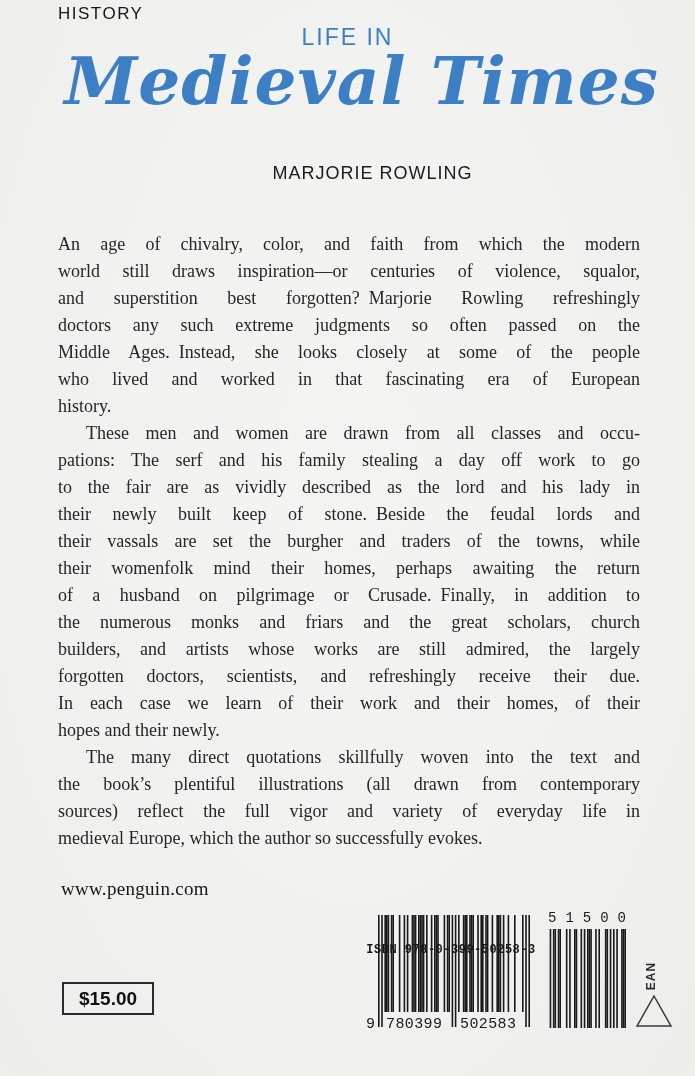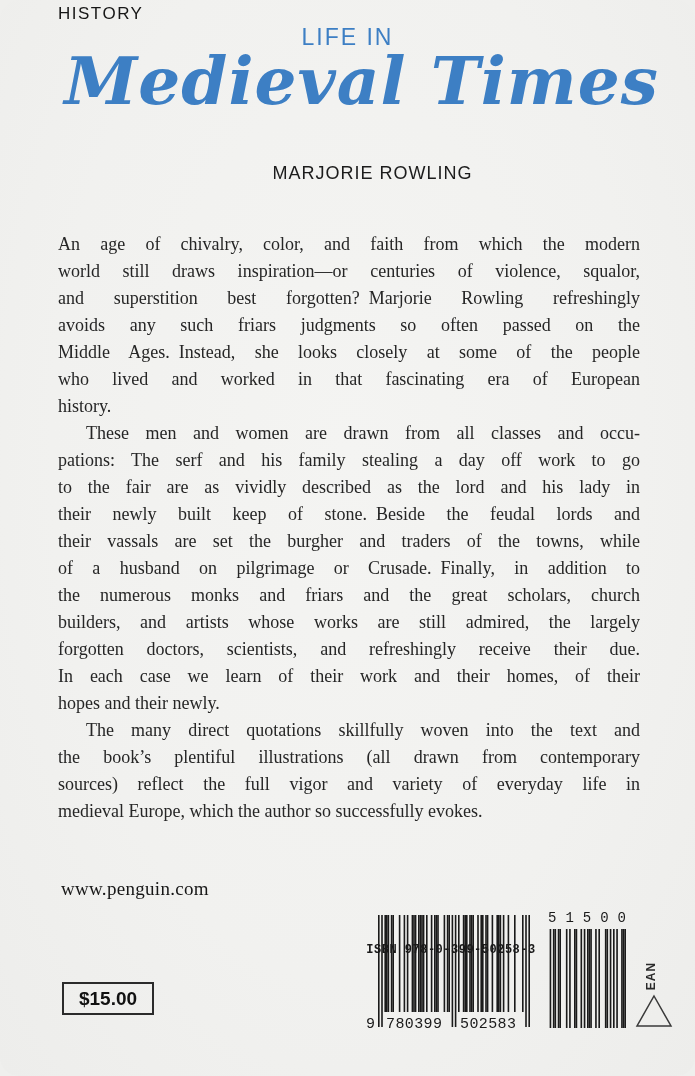--- a/index.html
+++ b/index.html
@@ -58,31 +58,32 @@
   <div class="abs category">HISTORY</div>
   <div class="abs series">LIFE IN</div>
   <div class="abs book-title">Medieval Times</div>
   <div class="abs author">MARJORIE ROWLING</div>
 
   <div class="abs body-copy">
       <div class="para">
         <div class="line">An age of chivalry, color, and faith from which the modern</div>
         <div class="line">world still draws inspiration—or centuries of violence, squalor,</div>
         <div class="line">and superstition best forgotten? Marjorie Rowling refreshingly</div>
-        <div class="line">avoids any such friars judgments so often passed on the</div>
+        <div class="line">doctors any such extreme judgments so often passed on the</div>
         <div class="line">Middle Ages. Instead, she looks closely at some of the people</div>
         <div class="line">who lived and worked in that fascinating era of European</div>
         <div class="line last">history.</div>
       </div>
       <div class="para">
         <div class="line indent">These men and women are drawn from all classes and occu-</div>
         <div class="line">pations: The serf and his family stealing a day off work to go</div>
         <div class="line">to the fair are as vividly described as the lord and his lady in</div>
         <div class="line">their newly built keep of stone. Beside the feudal lords and</div>
         <div class="line">their vassals are set the burgher and traders of the towns, while</div>
+        <div class="line">their womenfolk mind their homes, perhaps awaiting the return</div>
         <div class="line">of a husband on pilgrimage or Crusade. Finally, in addition to</div>
         <div class="line">the numerous monks and friars and the great scholars, church</div>
         <div class="line">builders, and artists whose works are still admired, the largely</div>
         <div class="line">forgotten doctors, scientists, and refreshingly receive their due.</div>
         <div class="line">In each case we learn of their work and their homes, of their</div>
         <div class="line last">hopes and their newly.</div>
       </div>
       <div class="para">
         <div class="line indent">The many direct quotations skillfully woven into the text and</div>
         <div class="line">the book’s plentiful illustrations (all drawn from contemporary</div>

